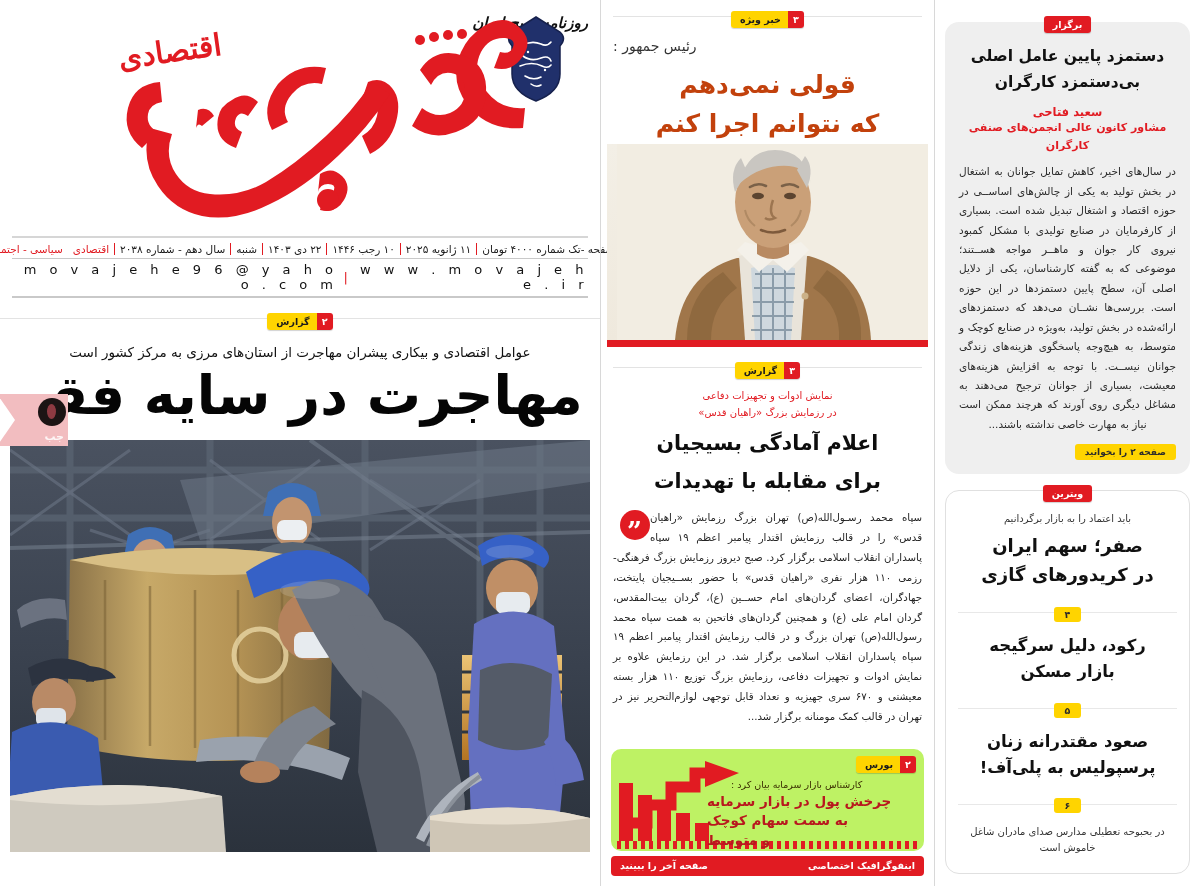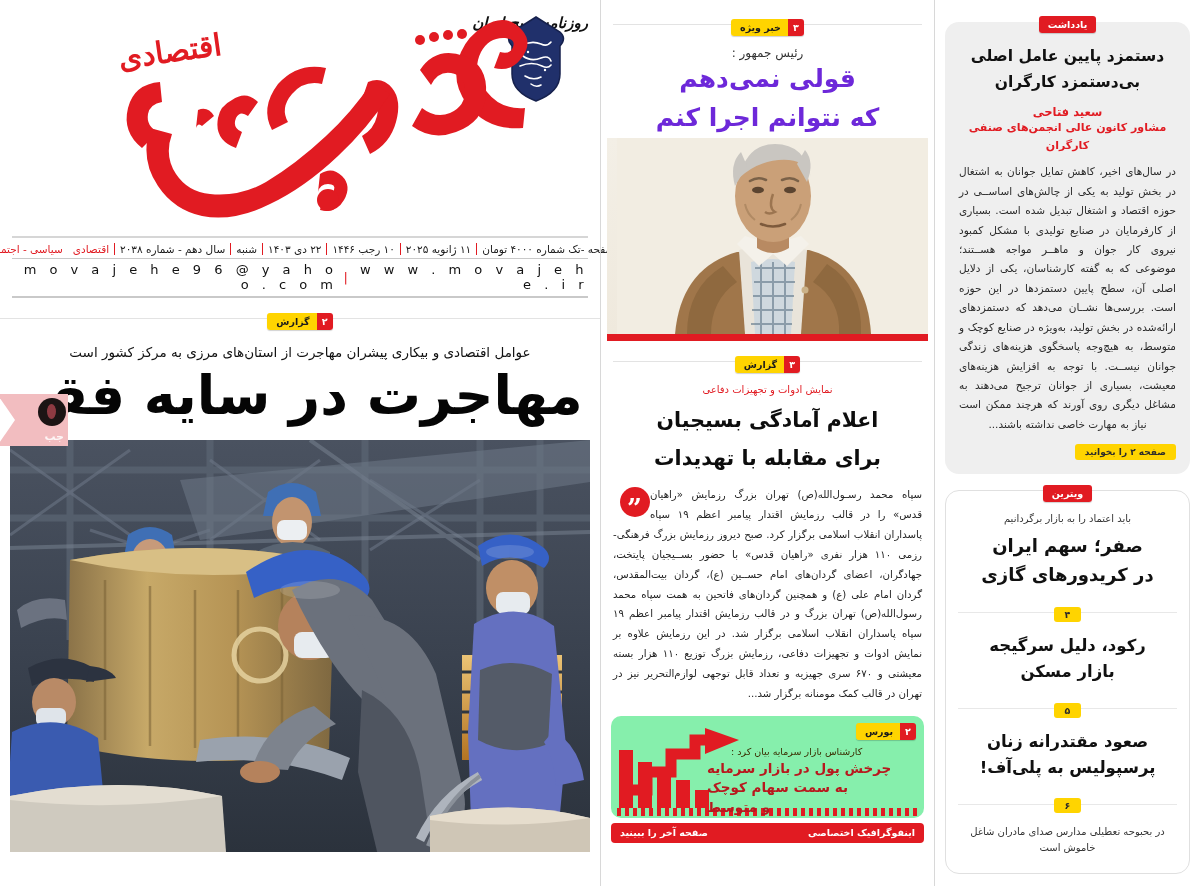--- a/index.html
+++ b/index.html
@@ -87,24 +87,24 @@
   .v-head { font-size:18px; font-weight:bold; color:#111; text-align:center; line-height:1.6; }
   .v-head.sm { font-size:16.5px; }
   .v-sep { margin:13px 0 11px; text-align:center; position:relative; }
   .v-sep::before { content:""; position:absolute; top:50%; right:0; left:0; border-top:1px solid #e8e8e8; }
   .pnum {
     position:relative; display:inline-block; background:#FFD400; color:#2a2a2a;
     font-size:9.5px; font-weight:bold; border-radius:3px; padding:2px 11px;
   }
 
   
-  .mid-pad { padding: 16px 12px 0 12px; }
-  .m-kicker { font-size:12px; color:#333; text-align:center; margin:10px 0 0; }
+  .mid-pad { padding: 8px 12px 0 12px; }
+  .m-kicker { font-size:14px; color:#333; text-align:left; margin:10px 0 12px; }
   .m-head {
-    font-size:25px; font-weight:bold; color:#6d28d9; text-align:center;
+    font-size:25px; font-weight:bold; color:#c2410c; text-align:center;
     line-height:1.55; letter-spacing:-.4px;
   }
   .photo-pres {
     height:196px; margin:0 6px; position:relative; overflow:hidden;
     background:linear-gradient(180deg,#f3efe6 0%,#efe9dd 100%);
   }
   .red-rule { height:7px; background:#E11B22; margin:0 6px; }
 
   .m-kicker2 { font-size:10px; color:#E11B22; font-weight:normal; text-align:center; line-height:1.7; }
   .m-head2 { font-size:20.5px; font-weight:bold; color:#0d0d0d; text-align:center; line-height:1.6; margin-top:6px; }
@@ -115,21 +115,21 @@
   .quote-dot {
     float:left; width:30px; height:30px; border-radius:50%; background:#E11B22;
     margin:2px 0 2px 7px; position:relative;
   }
   .quote-dot::after {
     content:"\201D"; color:#fff; font-size:26px; font-weight:bold;
     position:absolute; top:-4px; left:7px; font-family:"DejaVu Serif", serif;
   }
 
   .infobox {
-    margin: 12px 10px 0 10px; background:#86efac; border-radius:10px;
+    margin: 22px 10px 0 10px; background:#bef264; border-radius:10px;
     position:relative; overflow:hidden; height:102px;
   }
   .infobox .ib-badge { position:absolute; top:7px; right:8px; z-index:4; }
   .ib-kicker { position:absolute; top:30px; right:10px; left:120px; text-align:left;
                font-size:9.5px; color:#3a2d00; }
   .ib-head   { position:absolute; top:43px; right:10px; left:96px; text-align:left;
                font-size:13.5px; font-weight:bold; color:#B8181E; line-height:1.45; }
   .ib-bars { position:absolute; bottom:10px; right:auto; left:8px; display:flex; align-items:flex-end; gap:5px; height:58px; }
   .ib-bars i { display:block; width:14px; background:#E11B22; }
   .ib-arrow {
@@ -467,20 +467,21 @@
     <div class="red-rule"></div>
 
     <div class="mid-pad" style="padding-top:12px;">
       <div class="badge-wrap">
         <span class="badge">
           <span class="b-label">گزارش</span>
           <span class="b-num">۳</span>
         </span>
       </div>
       <div class="m-kicker2" style="margin-top:8px;">نمایش ادوات و تجهیزات دفاعی</div>
+      <div class="m-kicker2">در رزمایش بزرگ «راهیان قدس»</div>
       <div class="m-head2">اعلام آمادگی بسیجیان</div>
       <div class="m-head2">برای مقابله با تهدیدات</div>
 
       <div class="m-body">
         <span class="quote-dot"></span>
         <span>سپاه محمد رسـول‌الله(ص) تهران بزرگ رزمایش «راهیان قدس» را در قالب رزمایش اقتدار پیامبر اعظم ۱۹ سپاه پاسداران انقلاب اسلامی برگزار کرد. صبح دیروز رزمایش بزرگ فرهنگی- رزمی ۱۱۰ هزار نفری «راهیان قدس» با حضور بســیجیان پایتخت، جهادگران، اعضای گردان‌های امام حســین (ع)، گردان بیت‌المقدس، گردان امام علی (ع) و همچنین گردان‌های فاتحین به همت سپاه محمد رسول‌الله(ص) تهران بزرگ و در قالب رزمایش اقتدار پیامبر اعظم ۱۹ سپاه پاسداران انقلاب اسلامی برگزار شد. در این رزمایش علاوه بر نمایش ادوات و تجهیزات دفاعی، رزمایش بزرگ توزیع ۱۱۰ هزار بسته معیشتی و ۶۷۰ سری جهیزیه و تعداد قابل توجهی لوازم‌التحریر نیز در تهران در قالب کمک مومنانه برگزار شد...</span>
       </div>
     </div>
 
     <div class="infobox">
@@ -515,21 +516,21 @@
       <span>اینفوگرافیک اختصاصی</span>
       <span>صفحه آخر را ببینید</span>
     </div>
   </div>
 
   <div class="col-left">
 
     <div class="note-card">
       <div class="note-badge">
         <span class="badge solid-red">
-          <span class="b-label">یادداشت</span>
+          <span class="b-label">برگزار</span>
 
         </span>
       </div>
       <div class="note-h">
         <div>دستمزد پایین عامل اصلی</div>
         <div>بی‌دستمزد کارگران</div>
       </div>
       <div class="note-author">سعید فتاحی</div>
       <div class="note-role">
         <div>مشاور کانون عالی انجمن‌های صنفی</div>

